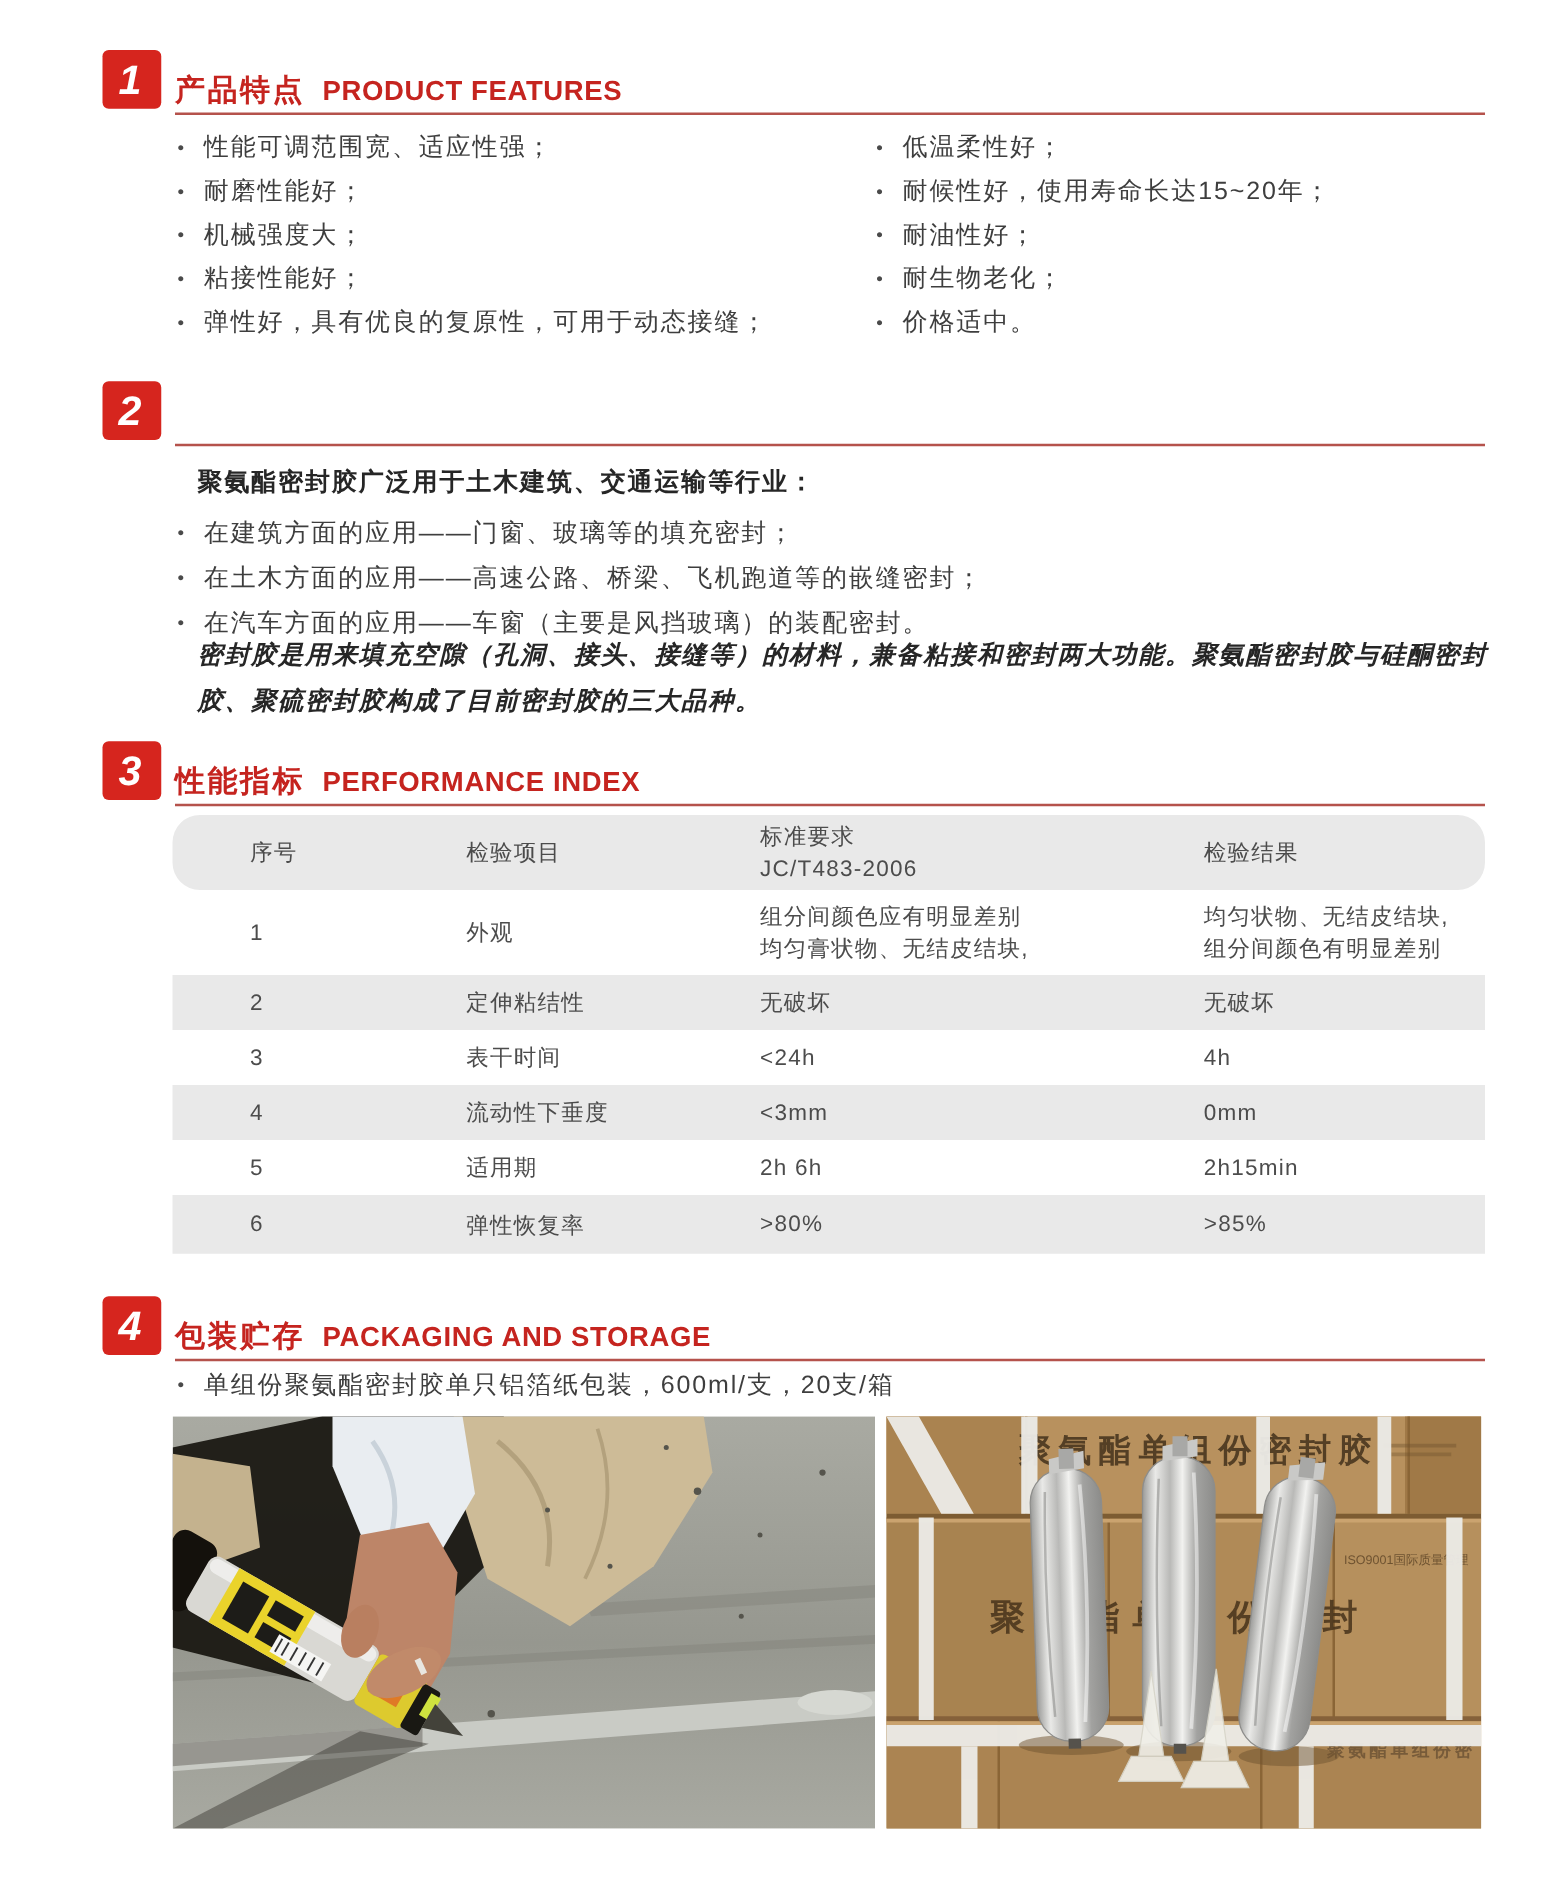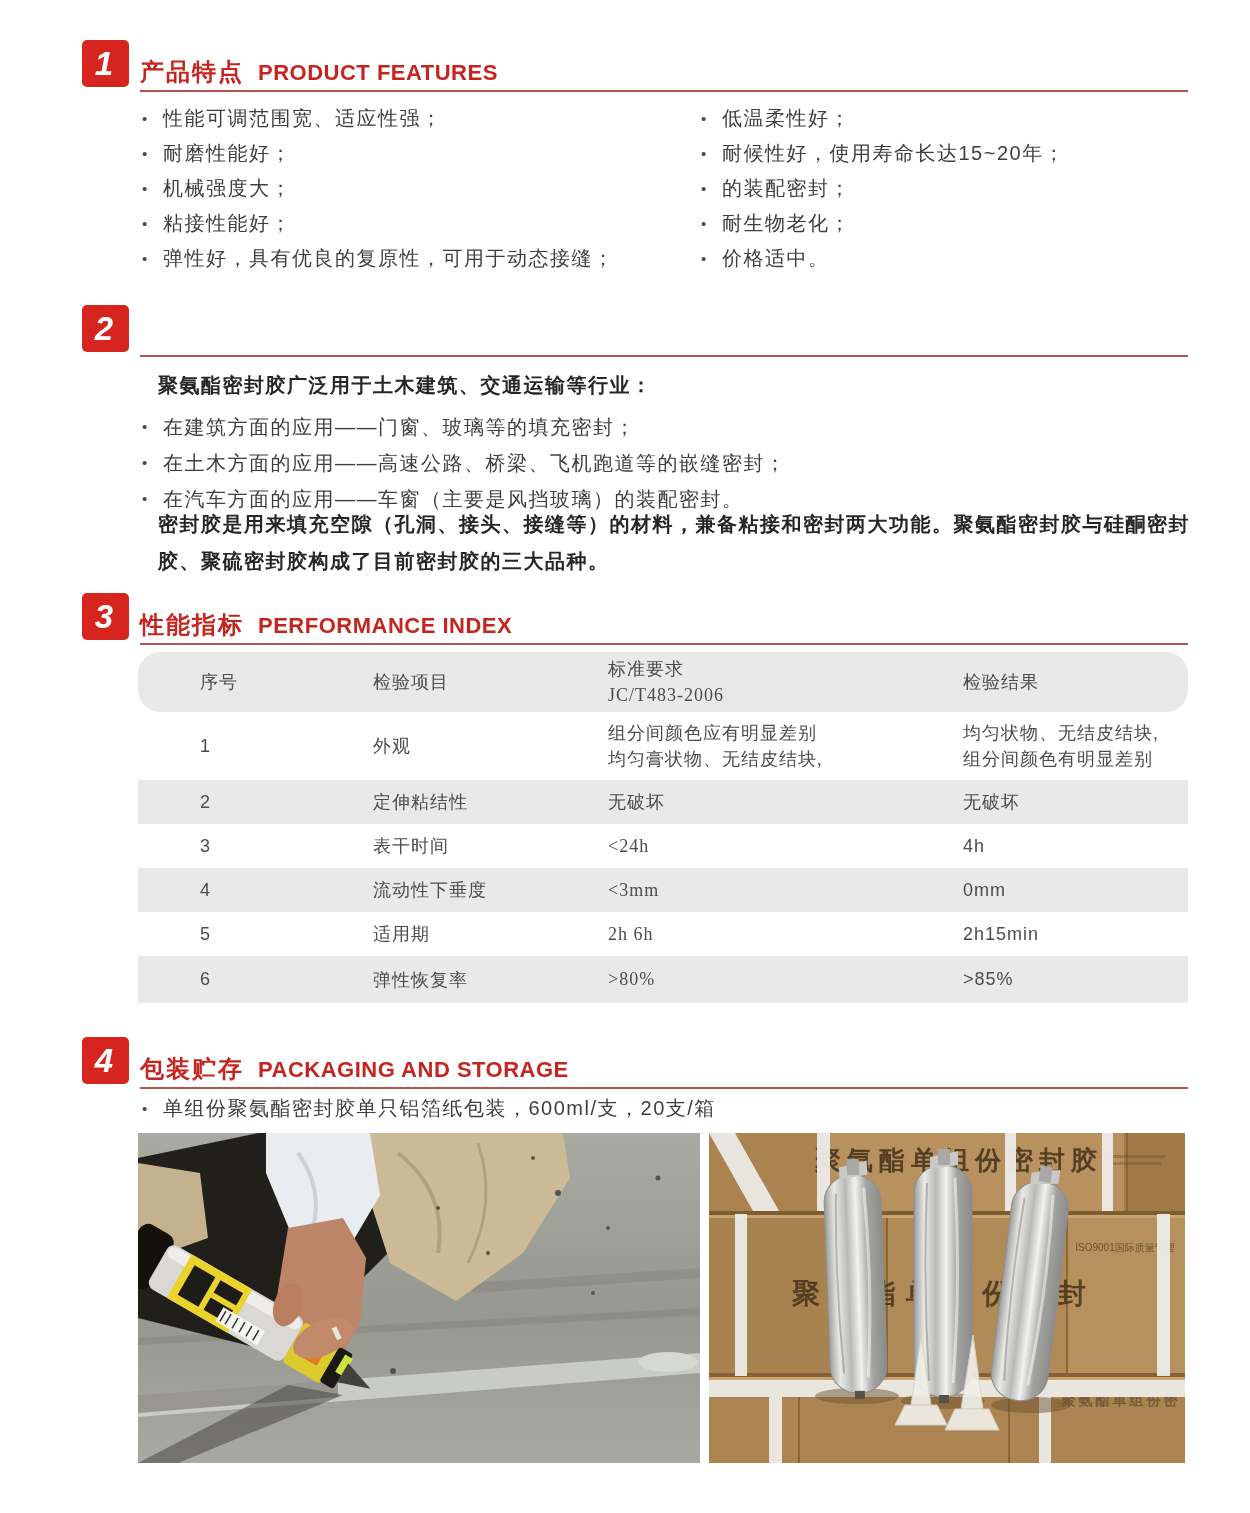--- a/index.html
+++ b/index.html
@@ -23,21 +23,21 @@
   .intro,.bold-par{position:absolute;font-size:20px;font-weight:bold;color:#262626;letter-spacing:1.5px;}
   .bold-par{line-height:37px;}
 
   
   .tbl{position:absolute;left:138px;top:652px;width:1050px;font-size:18px;color:#4c4c4c;}
   .trow{display:flex;align-items:center;}
   .gray{background:#e9e9e9;}
   .c{box-sizing:border-box;letter-spacing:1px;}
   .c1{width:235px;padding-left:62px;}
   .c2{width:235px;}
-  .c3{width:355px;font-family:Liberation Serif, serif;}
+  .c3{width:355px;}
   .c4{width:225px;}
   .h-60{height:60px;border-radius:22px;} .h-68{height:68px;} .h-44{height:44px;} .h-47{height:47px;}
   .two-line div{line-height:26px;}
 
   .photo{position:absolute;top:1133px;overflow:hidden;}
   .photo svg{display:block;}
   .photo-left{left:138px;width:562px;height:330px;}
   .photo-right{left:709px;width:493px;height:330px;}
 </style>
 </head>
@@ -57,37 +57,37 @@
   <ul class="blist" style="left:158px;top:96px;">
     <li>性能可调范围宽、适应性强；</li>
     <li>耐磨性能好；</li>
     <li>机械强度大；</li>
     <li>粘接性能好；</li>
     <li>弹性好，具有优良的复原性，可用于动态接缝；</li>
   </ul>
   <ul class="blist" style="left:717px;top:96px;">
     <li>低温柔性好；</li>
     <li>耐候性好，使用寿命长达15~20年；</li>
-    <li>的装配密封；</li>
+    <li>耐油性好；</li>
     <li>耐生物老化；</li>
     <li>价格适中。</li>
   </ul>
 
   <div class="sec" style="top:305px">
     <div class="sec-num">2</div>
     <div class="sec-line"></div>
   </div>
 
   <div class="intro" style="left:158px;top:372px;">聚氨酯密封胶广泛用于土木建筑、交通运输等行业：</div>
   <ul class="blist" style="left:158px;top:404px;">
     <li style="line-height:36px">在建筑方面的应用——门窗、玻璃等的填充密封；</li>
     <li style="line-height:36px">在土木方面的应用——高速公路、桥梁、飞机跑道等的嵌缝密封；</li>
     <li style="line-height:36px">在汽车方面的应用——车窗（主要是风挡玻璃）的装配密封。</li>
   </ul>
-  <div class="bold-par" style="left:158px;top:506px;width:1032px;">密封胶是用来填充空隙（孔洞、接头、接缝等）的材料，兼备粘接和密封两大功能。聚氨酯密封胶与硅酮密封胶、聚硫密封胶构成了目前密封胶的三大品种。</div>
+  <div class="bold-par" style="left:158px;top:506px;width:1032px;font-style:italic;">密封胶是用来填充空隙（孔洞、接头、接缝等）的材料，兼备粘接和密封两大功能。聚氨酯密封胶与硅酮密封胶、聚硫密封胶构成了目前密封胶的三大品种。</div>
 
   <div class="sec" style="top:593px">
     <div class="sec-num">3</div>
     <div class="sec-titles">
       <span class="sec-zh">性能指标</span>
       <span class="sec-en">PERFORMANCE INDEX</span>
     </div>
     <div class="sec-line"></div>
   </div>
 

